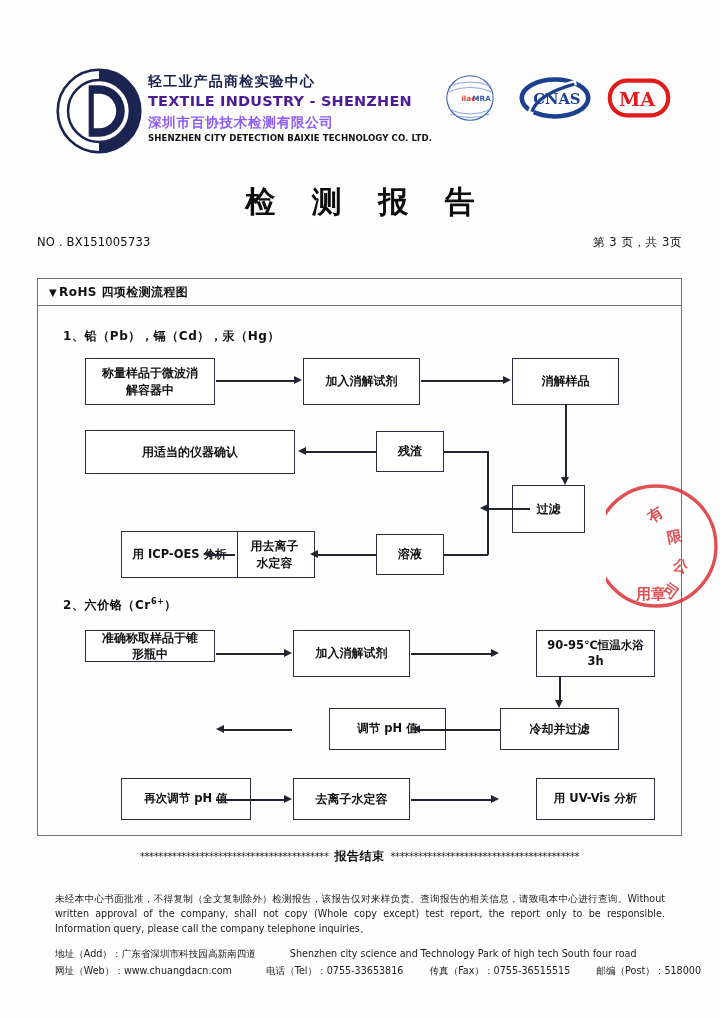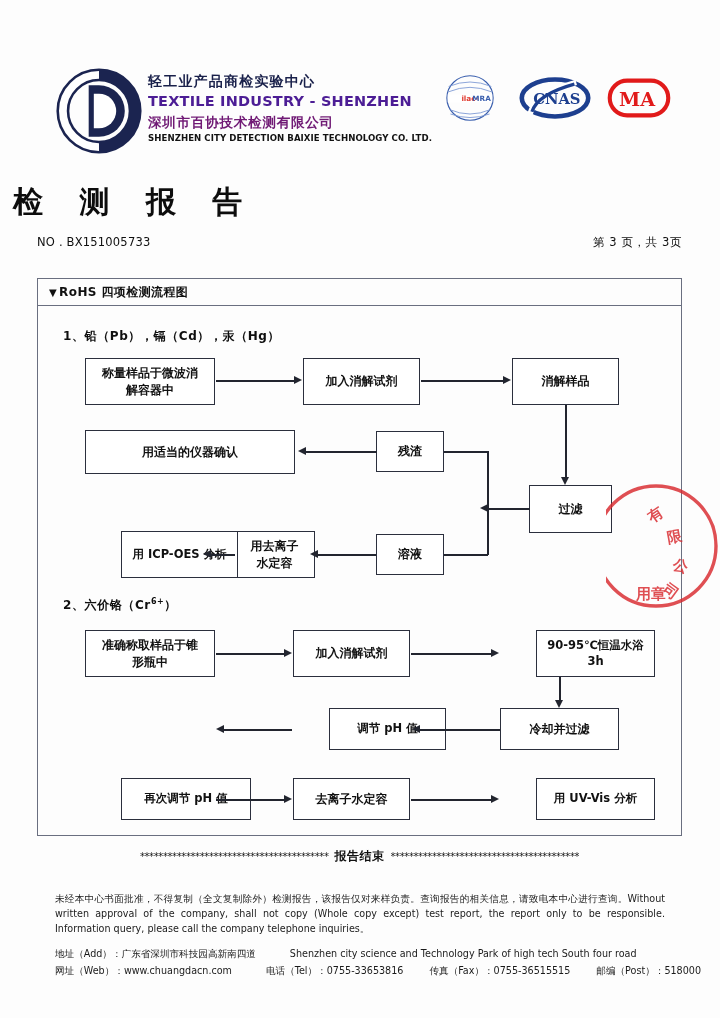--- a/index.html
+++ b/index.html
@@ -48,21 +48,21 @@
   .org-en1 {
     font-size: 14.5px;
     font-weight: 700;
     color: #4c1d95;
     letter-spacing: 0.2px;
     margin-top: 2px;
   }
   .org-cn2 {
     font-size: 13.5px;
     font-weight: 700;
-    color: #701a75;
+    color: #8b5cf6;
     letter-spacing: 0.8px;
     margin-top: 2px;
   }
   .org-en2 {
     font-size: 8.6px;
     font-weight: 700;
     color: #121212;
     letter-spacing: 0.05px;
     margin-top: 2px;
   }
@@ -80,21 +80,21 @@
   }
   .cert-ilac { left: 0px;  top: 0px;  width: 54px; height: 48px; }
   .cert-cnas { left: 76px; top: 2px;  width: 72px; height: 44px; }
   .cert-ma   { left: 164px;top: 3px;  width: 64px; height: 42px; justify-content: center; }
 
   
   .doc-title {
     position: absolute;
     left: 0; top: 182px;
     width: 720px;
-    text-align: left;
+    text-align: center;
     font-family: "DejaVu Serif", "Liberation Serif", serif;
     font-size: 30px;
     font-weight: 700;
     letter-spacing: 13px;
     text-indent: 13px;
     color: #0d0d0d;
   }
 
   .meta-row {
     position: absolute;
@@ -333,21 +333,21 @@
   </div>
 
   <div class="hline" style="left:216px; top:380px; width:78px;"></div>
   <div class="arrow-r" style="left:294px; top:376px;"></div>
   <div class="hline" style="left:421px; top:380px; width:82px;"></div>
   <div class="arrow-r" style="left:503px; top:376px;"></div>
 
   <div class="vline" style="left:565px; top:405px; height:73px;"></div>
   <div class="arrow-d" style="left:561px; top:477px;"></div>
 
-  <div class="fbox" style="left:529px; top:485px; width:83px; height:48px;">
+  <div class="fbox" style="left:512px; top:485px; width:73px; height:48px;">
     <span>过滤</span>
   </div>
 
   <div class="fbox" style="left:376px; top:431px; width:68px; height:41px;">
     <span>残渣</span>
   </div>
   <div class="fbox" style="left:376px; top:534px; width:68px; height:41px;">
     <span>溶液</span>
   </div>
   <div class="fbox" style="left:85px; top:430px; width:210px; height:44px;">
@@ -373,21 +373,21 @@
 
   <div class="hline" style="left:318px; top:554px; width:58px;"></div>
   <div class="arrow-l" style="left:310px; top:550px;"></div>
   <div class="hline" style="left:211px; top:554px; width:24px;"></div>
   <div class="arrow-l" style="left:203px; top:550px;"></div>
 
   <div class="section-label sec2-label">
     <span>2、六价铬（Cr</span><span class="sup">6+</span><span>）</span>
   </div>
 
-  <div class="fbox" style="left:85px; top:630px; width:130px; height:47px;">
+  <div class="fbox" style="left:85px; top:630px; width:130px; height:32px;">
     <span style="white-space:pre-line">准确称取样品于锥
 形瓶中</span>
   </div>
   <div class="fbox" style="left:293px; top:630px; width:117px; height:47px;">
     <span>加入消解试剂</span>
   </div>
   <div class="fbox sans" style="left:500px; top:630px; width:119px; height:47px;">
     <span style="white-space:pre-line">90-95℃恒温水浴
 3h</span>
   </div>

